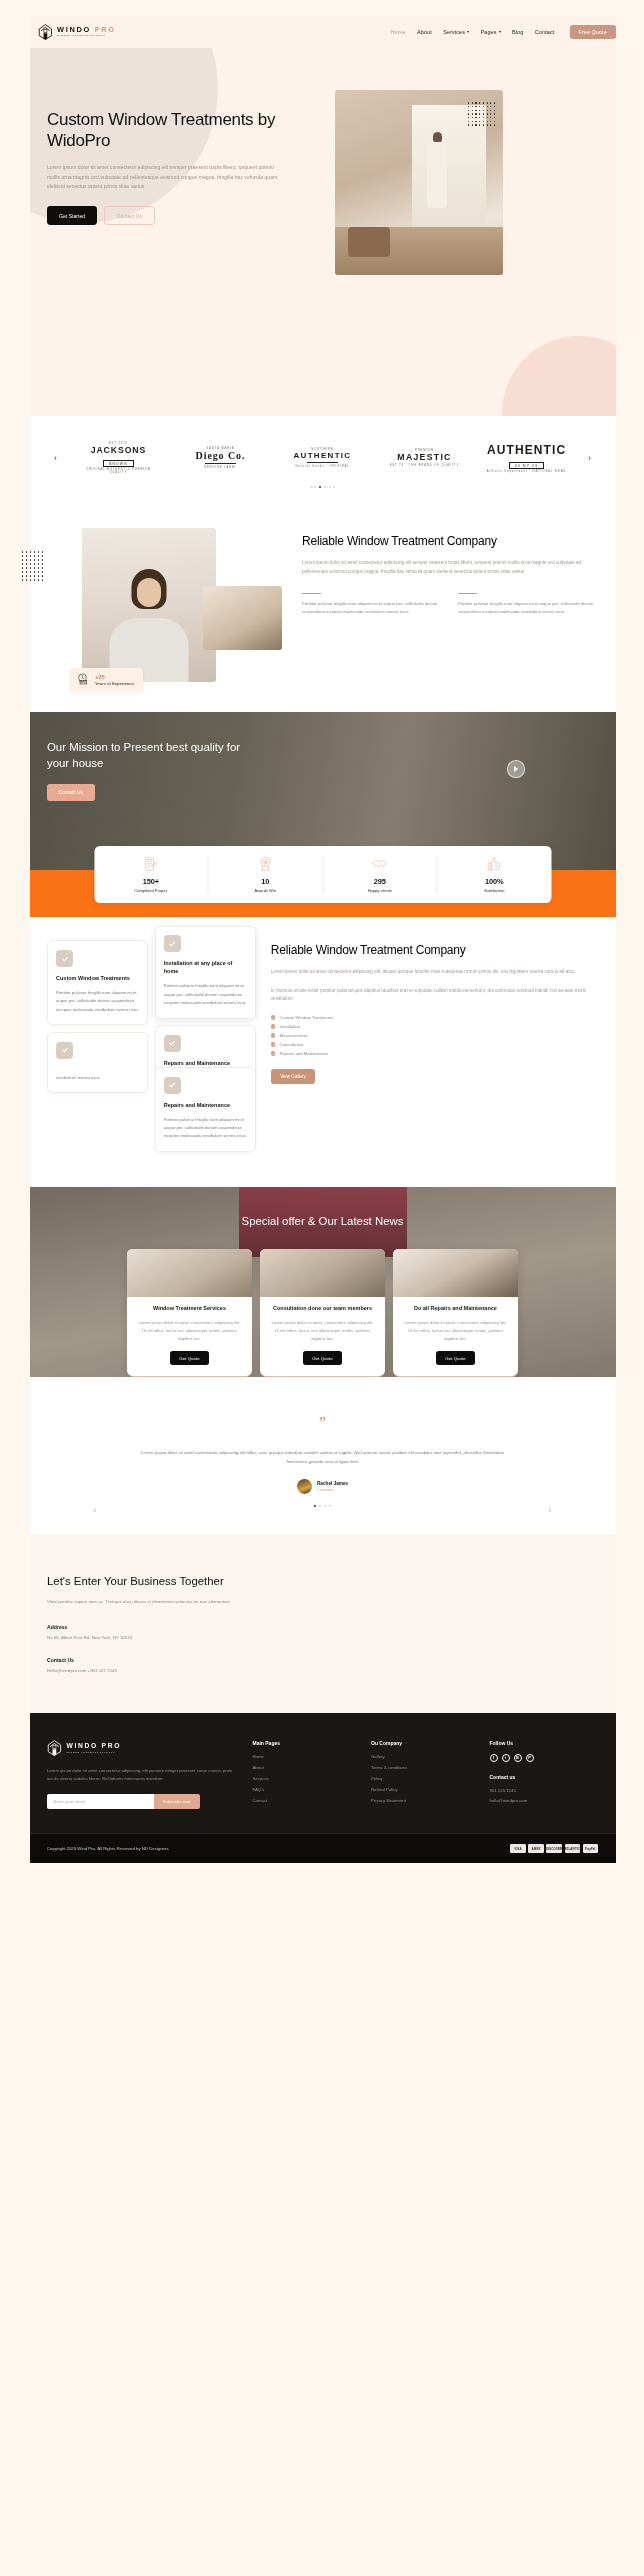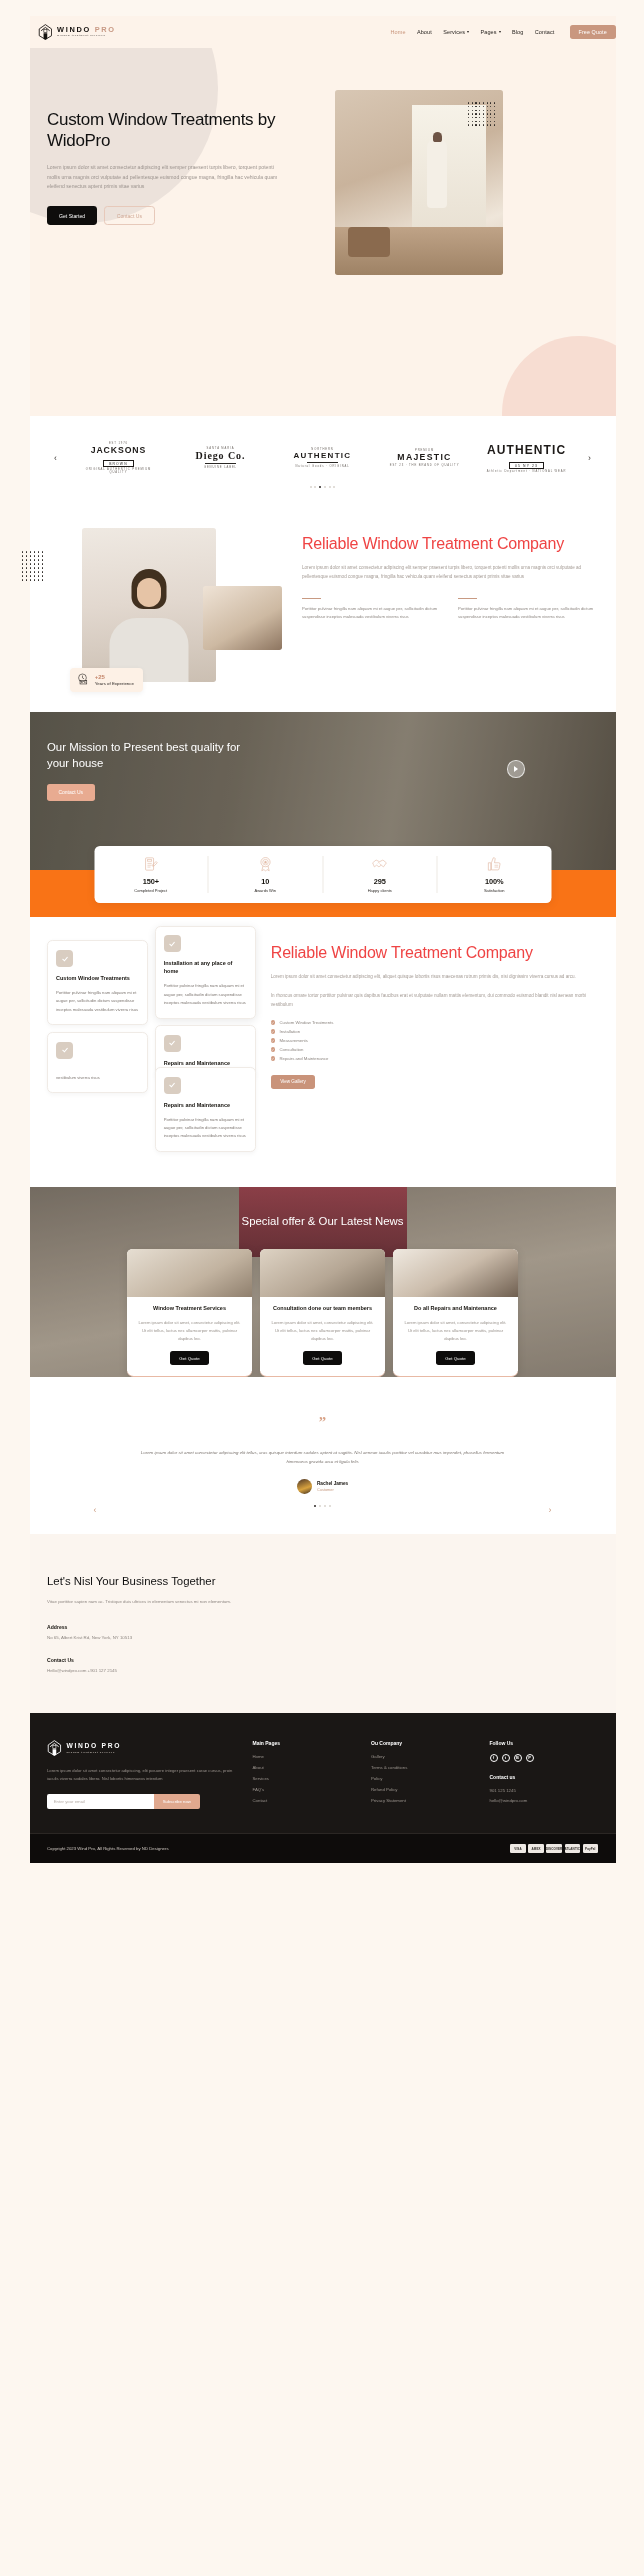--- a/index.html
+++ b/index.html
@@ -102,21 +102,21 @@
     background: linear-gradient(150deg,#efe3d6,#cdb9a2 60%,#8d7560);
   }
   .exp-badge {
     position: absolute; left: 23px; bottom: -9.4px; background: #fdf1e6;
     border-radius: 4px; padding: 5.4px 9.4px 5.4px 6.7px; display: flex; align-items: center; gap: 4.7px;
     box-shadow: 0 1.3px 5.4px rgba(0,0,0,.05);
   }
   .exp-num { font-size: 6px; color: #c4866a; font-weight: 700; line-height: 1; }
   .exp-lbl { font-size: 4.4px; color: #2a2623; margin-top: 1.3px; }
   .about-right { flex: 1; padding-top: 5.4px; }
-  .sec-title { font-size: 16px; line-height: 1.3; font-weight: 400; letter-spacing: -0.2px; color: #ef4444; }
+  .sec-title { font-size: 12px; line-height: 1.3; font-weight: 400; letter-spacing: -0.2px; color: #000000; }
   .sec-para { font-size: 4.6px; line-height: 1.95; color: #a49b95; margin-top: 9.4px; }
   .two-col { display: flex; gap: 16px; margin-top: 16px; }
   .two-col .col { flex: 1; }
   .rule { width: 19px; height: 1.1px; background: #c89a82; margin-bottom: 6px; }
   .two-col p { font-size: 4.2px; line-height: 1.95; color: #8d8681; }
 
   
   .mission {
     position: relative; height: 158px; overflow: hidden;
     background: linear-gradient(100deg,#6e6a5f 0%,#8c8375 35%,#b7ad9d 62%,#6d6458 100%);
@@ -702,21 +702,21 @@
         <i class="on"></i>
         <i></i>
         <i></i>
         <i></i>
       </div>
   </div>
 
   <div class="cta">
     <div class="cta-inner">
       <div class="cta-left">
-        <h2 class="cta-title">Let's Nisl Your Business Together</h2>
+        <h2 class="cta-title">Let's Enter Your Business Together</h2>
         <p class="cta-sub">Vitae porttitor sapien nam ac. Tristique duis ultrices in elementum senectus mi non elementum.</p>
         <div class="cta-h">Address</div>
         <div class="cta-v">No 65, Albert Krist Rd, New York, NY 10513</div>
         <div class="cta-h">Contact Us</div>
         <div class="cta-v">Hello@windpro.com +901 127 2145</div>
       </div>
     </div>
   </div>
 
   <div class="footer">

